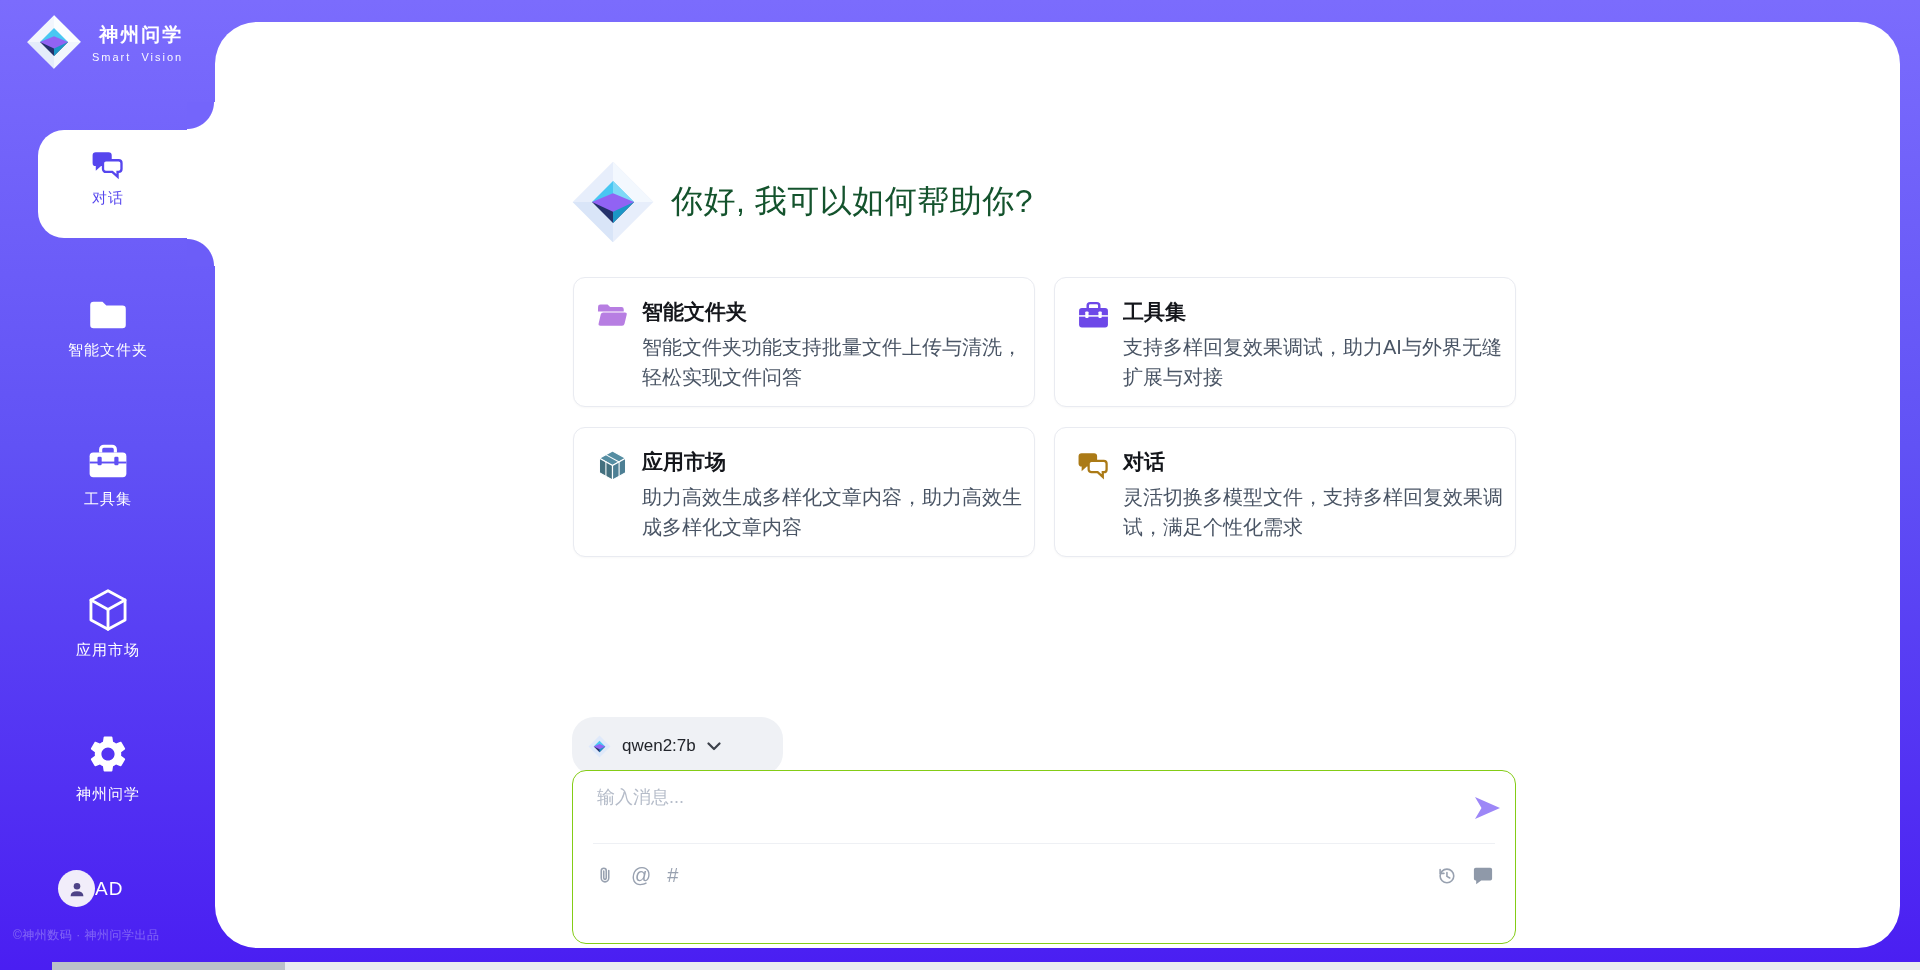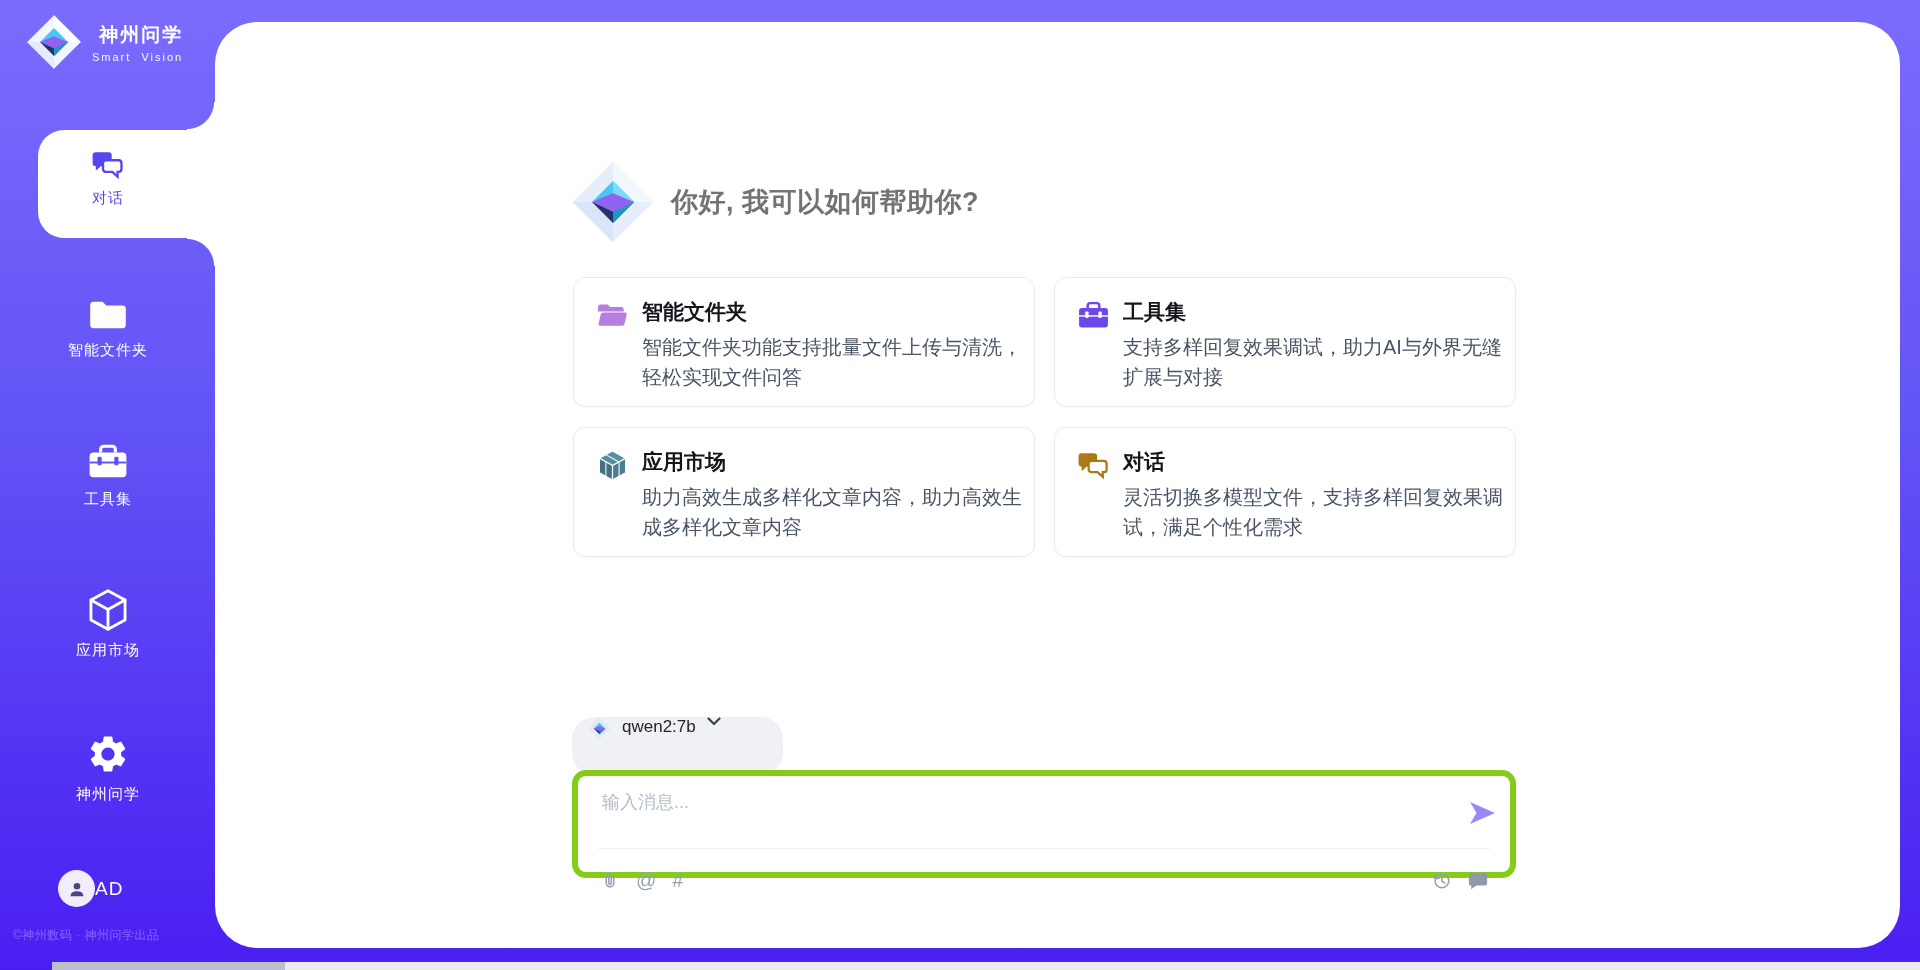--- a/index.html
+++ b/index.html
@@ -34,39 +34,39 @@
   
   .user-row{position:absolute;left:58px;top:870px;display:flex;align-items:center;}
   .avatar{width:37px;height:37px;border-radius:50%;background:#f1edfa;display:flex;
     align-items:center;justify-content:center;}
   .user-name{color:#fff;font-size:19px;letter-spacing:1px;}
   .copyright{position:absolute;left:13px;top:927px;font-size:12px;color:rgba(255,255,255,.30);letter-spacing:.5px;}
 
   
   .hero{position:absolute;left:356px;top:138px;display:flex;align-items:center;gap:16px;}
   .hero svg{width:84px;height:84px;}
-  .hero h1{margin:0;font-size:27px;font-weight:700;color:#737373;letter-spacing:.5px;}
+  .hero h1{margin:0;font-size:32px;font-weight:400;color:#14532d;letter-spacing:.5px;}
 
   
   .cards{position:absolute;left:358px;top:255px;display:grid;
     grid-template-columns:462px 462px;grid-auto-rows:130px;column-gap:19px;row-gap:20px;}
   .card{position:relative;background:#fff;border:1px solid #e9ebf1;border-radius:12px;
     box-shadow:0 1px 2px rgba(16,24,40,.03);cursor:pointer;box-sizing:border-box;}
   .card-icon{position:absolute;left:22px;top:21px;width:33px;height:33px;}
   .card-title{position:absolute;left:68px;top:20px;font-size:21px;font-weight:700;color:#14161b;}
   .card-desc{position:absolute;left:68px;top:54px;width:384px;font-size:20px;line-height:30px;color:#4a5565;}
 
   
   .model-pill{position:absolute;left:357px;top:695px;width:211px;height:58px;border-radius:22px;
-    background:#eff1f5;display:flex;gap:11px;padding-left:16px;
+    background:#eff1f5;display:flex;align-items:center;gap:11px;padding-left:16px;
     box-sizing:border-box;cursor:pointer;}
   .model-pill svg.logo{width:23px;height:23px;}
   .model-label{font-size:17px;color:#22252b;}
-  .composer{position:absolute;left:357px;top:748px;width:944px;height:108px;background:#fff;
-    border:6px solid #84cc16;border-radius:14px;box-sizing:border-box;}
+  .composer{position:absolute;left:357px;top:748px;width:944px;height:174px;background:#fff;
+    border:1px solid #84cc16;border-radius:14px;box-sizing:border-box;}
   .composer textarea{position:absolute;left:22px;top:12px;width:830px;height:52px;border:none;
     outline:none;resize:none;background:transparent;font-family:inherit;font-size:18px;color:#333;}
   .composer textarea::placeholder{color:#b5bcc9;}
   .send-btn{position:absolute;right:14px;top:26px;width:27px;height:22px;cursor:pointer;}
   .composer-divider{position:absolute;left:20px;right:20px;top:72px;height:1px;background:#eef0f4;}
   .composer-toolbar{position:absolute;left:22px;right:22px;top:86px;height:36px;display:flex;
     justify-content:space-between;align-items:center;}
   .tool-group{display:flex;align-items:center;gap:16px;}
   .tool-glyph{font-size:20px;color:#98a1b0;cursor:pointer;line-height:1;}
   .tool-icon{cursor:pointer;display:flex;}

